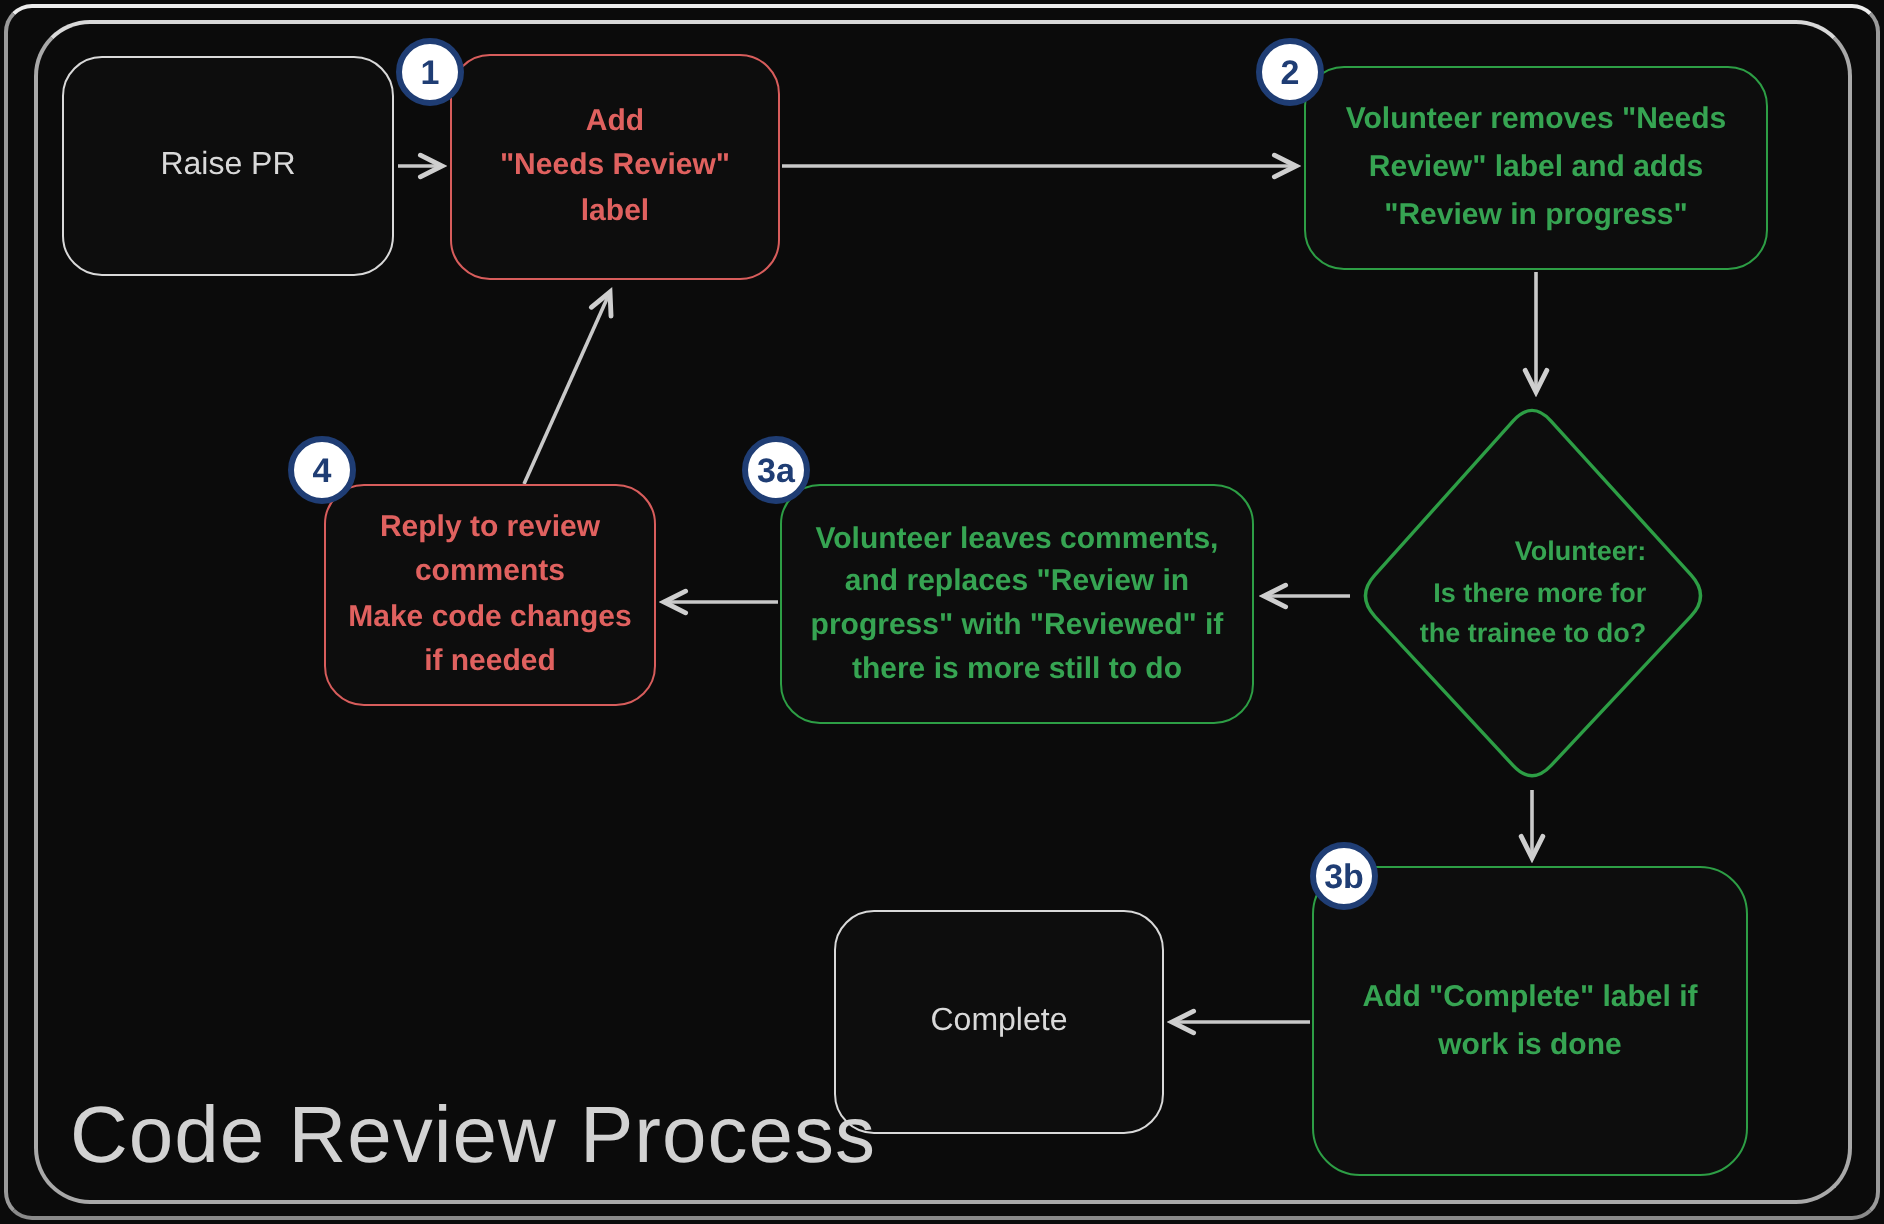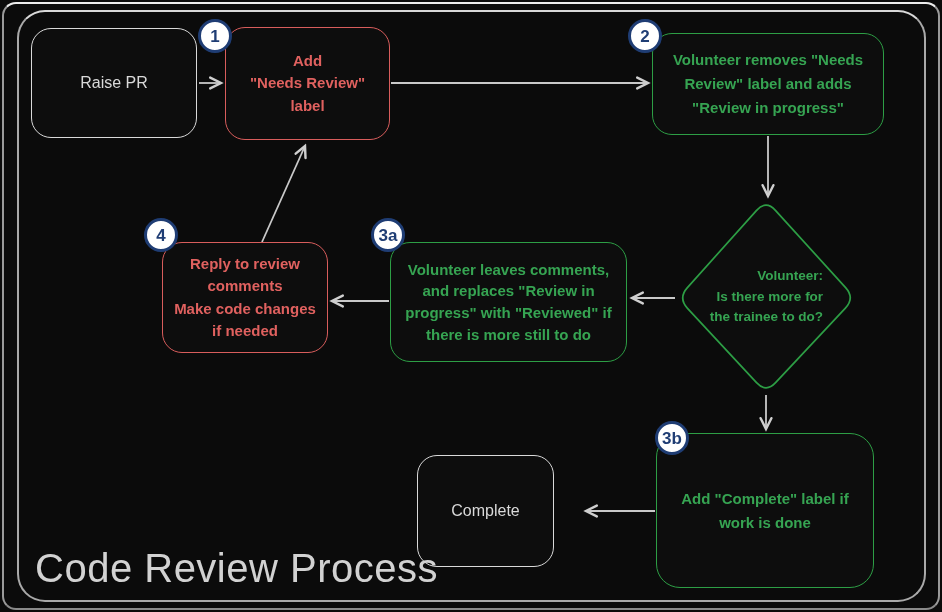--- a/index.html
+++ b/index.html
@@ -27,21 +27,21 @@
   .node.neutral{border-color:#d9d9d9;color:#d9d9d9;font-weight:500;font-size:16px;}
   .node.red{border-color:#d85d5c;color:#e0615f;}
   .node.green{border-color:#2d9e45;color:#36a452;}
 
   .n-raise{left:31px;top:28px;width:166px;height:110px;}
   .n-add-needs{left:225px;top:27px;width:165px;height:113px;}
   .n-removes{left:652px;top:33px;width:232px;height:102px;line-height:1.6;}
   .n-leaves{left:390px;top:242px;width:237px;height:120px;line-height:1.45;}
   .n-reply{left:162px;top:242px;width:166px;height:111px;}
   .n-addcomplete{left:656px;top:433px;width:218px;height:155px;border-radius:24px;line-height:1.6;}
-  .n-complete{left:417px;top:455px;width:137px;height:112px;}
+  .n-complete{left:417px;top:455px;width:165px;height:112px;}
 
   .diamond-label{
     position:absolute;left:686px;top:254px;width:161px;height:86px;
     display:flex;align-items:center;justify-content:center;text-align:right;
     white-space:pre-line;color:#36a452;font-size:13.5px;font-weight:600;line-height:1.55;
   }
   .badge{
     position:absolute;width:34px;height:34px;border-radius:50%;
     background:#fff;border:3px solid #1f3d74;color:#1f3d74;
     display:flex;align-items:center;justify-content:center;

